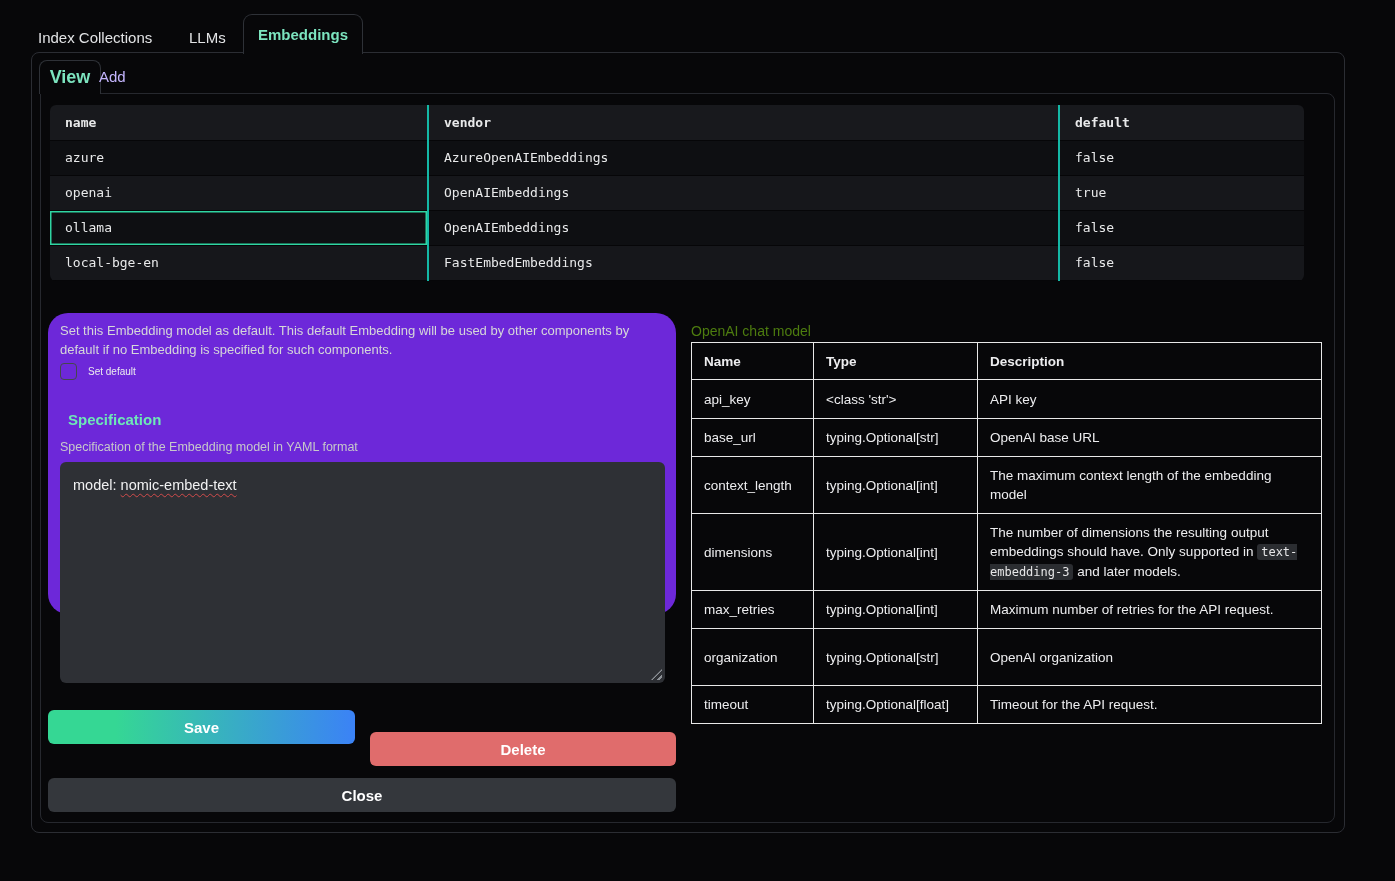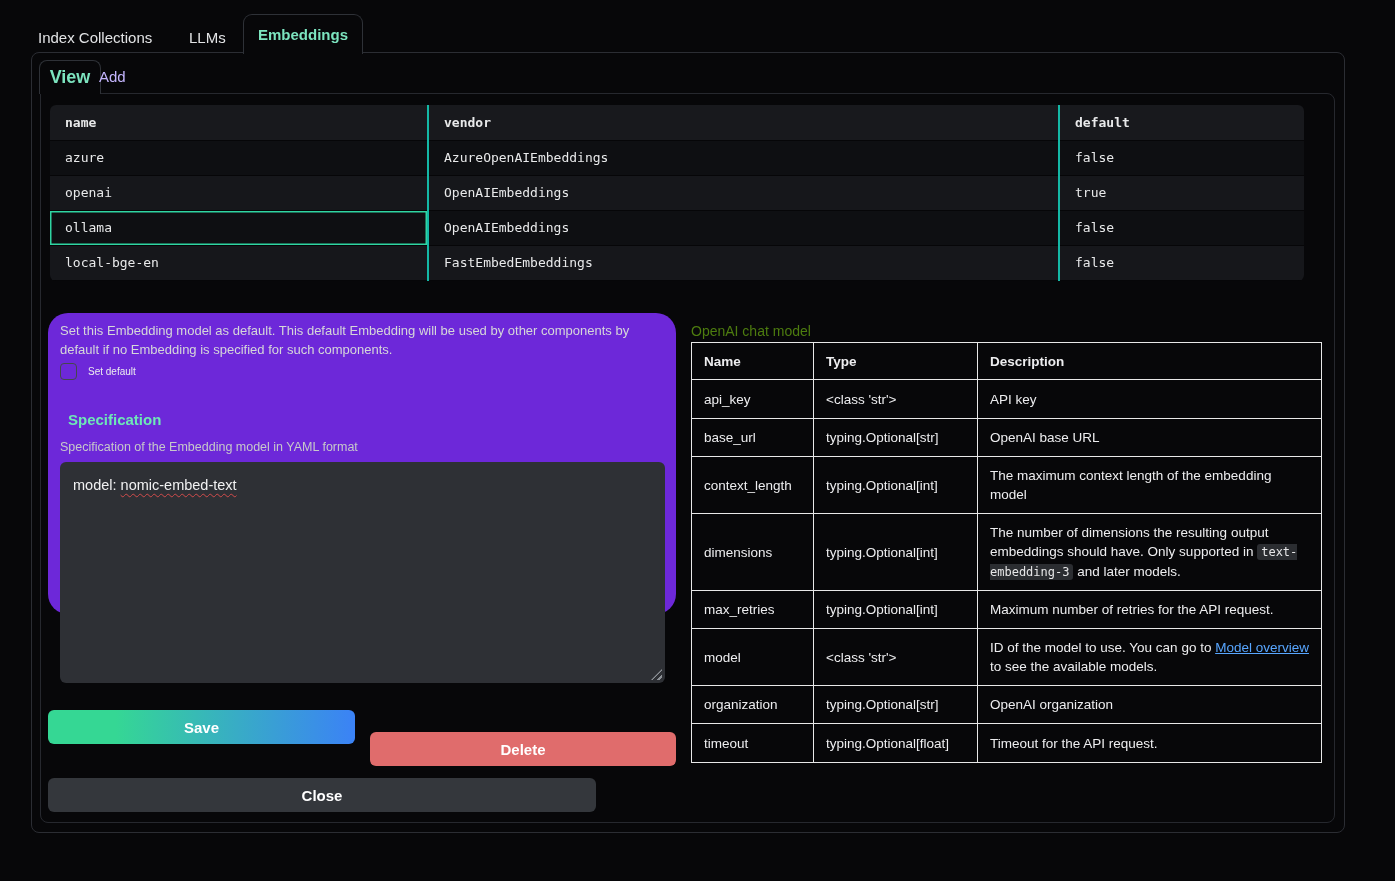--- a/index.html
+++ b/index.html
@@ -61,21 +61,21 @@
     background:repeating-linear-gradient(135deg, transparent 0 3px, #8d9197 3px 4.5px);
     clip-path:polygon(100% 0, 100% 100%, 0 100%); cursor:nwse-resize; }
 
   
   .btn { position:absolute; height:34px; border:none; border-radius:6px; color:#ffffff;
     font-family:"Liberation Sans", sans-serif; font-size:15px; font-weight:bold;
     display:flex; align-items:center; justify-content:center; cursor:pointer; }
   .btn-save { left:48px; top:710px; width:307px;
     background:linear-gradient(90deg, #35d794 0%, #35d794 22%, #3b82f6 100%); }
   .btn-delete { left:370px; top:710px; width:306px; background:#e06c6c;margin-top:22px; }
-  .btn-close { left:48px; top:778px; width:548px; background:#34373c; }
+  .btn-close { left:48px; top:778px; width:628px; background:#34373c; }
 
   
   .api-title { position:absolute; left:691px; top:315px; font-size:14px; color:#4d7c0f;margin-top:8px; }
   .api-table { position:absolute; left:691px; top:342px; width:630px;
     border-collapse:collapse; table-layout:fixed; font-size:13.5px; color:#ededef; }
   .api-table col.c1 { width:122px; } .api-table col.c2 { width:164px; } .api-table col.c3 { width:344px; }
   .api-table th, .api-table td { border:1px solid #e8e8e8; text-align:left; vertical-align:middle;
     padding:6px 12px; line-height:19px; font-weight:normal; }
   .api-table th { font-weight:bold; height:37px; }
   .api-table tr:nth-child(1) td { height:39px; }
@@ -199,25 +199,20 @@
         <td>dimensions</td>
         <td>typing.Optional[int]</td>
         <td><span>The number of dimensions the resulting output embeddings should have. Only supported in </span><span class="code-chip">text-embedding-3</span><span> and later models.</span></td>
       </tr>
       <tr>
         <td>max_retries</td>
         <td>typing.Optional[int]</td>
         <td>Maximum number of retries for the API request.</td>
       </tr>
       <tr>
-        <td>model</td>
-        <td>&lt;class 'str'&gt;</td>
-        <td><span>ID of the model to use. You can go to </span><span class="doc-link">Model overview</span><span> to see the available models.</span></td>
-      </tr>
-      <tr>
         <td>organization</td>
         <td>typing.Optional[str]</td>
         <td>OpenAI organization</td>
       </tr>
       <tr>
         <td>timeout</td>
         <td>typing.Optional[float]</td>
         <td>Timeout for the API request.</td>
       </tr>
     </tbody>

